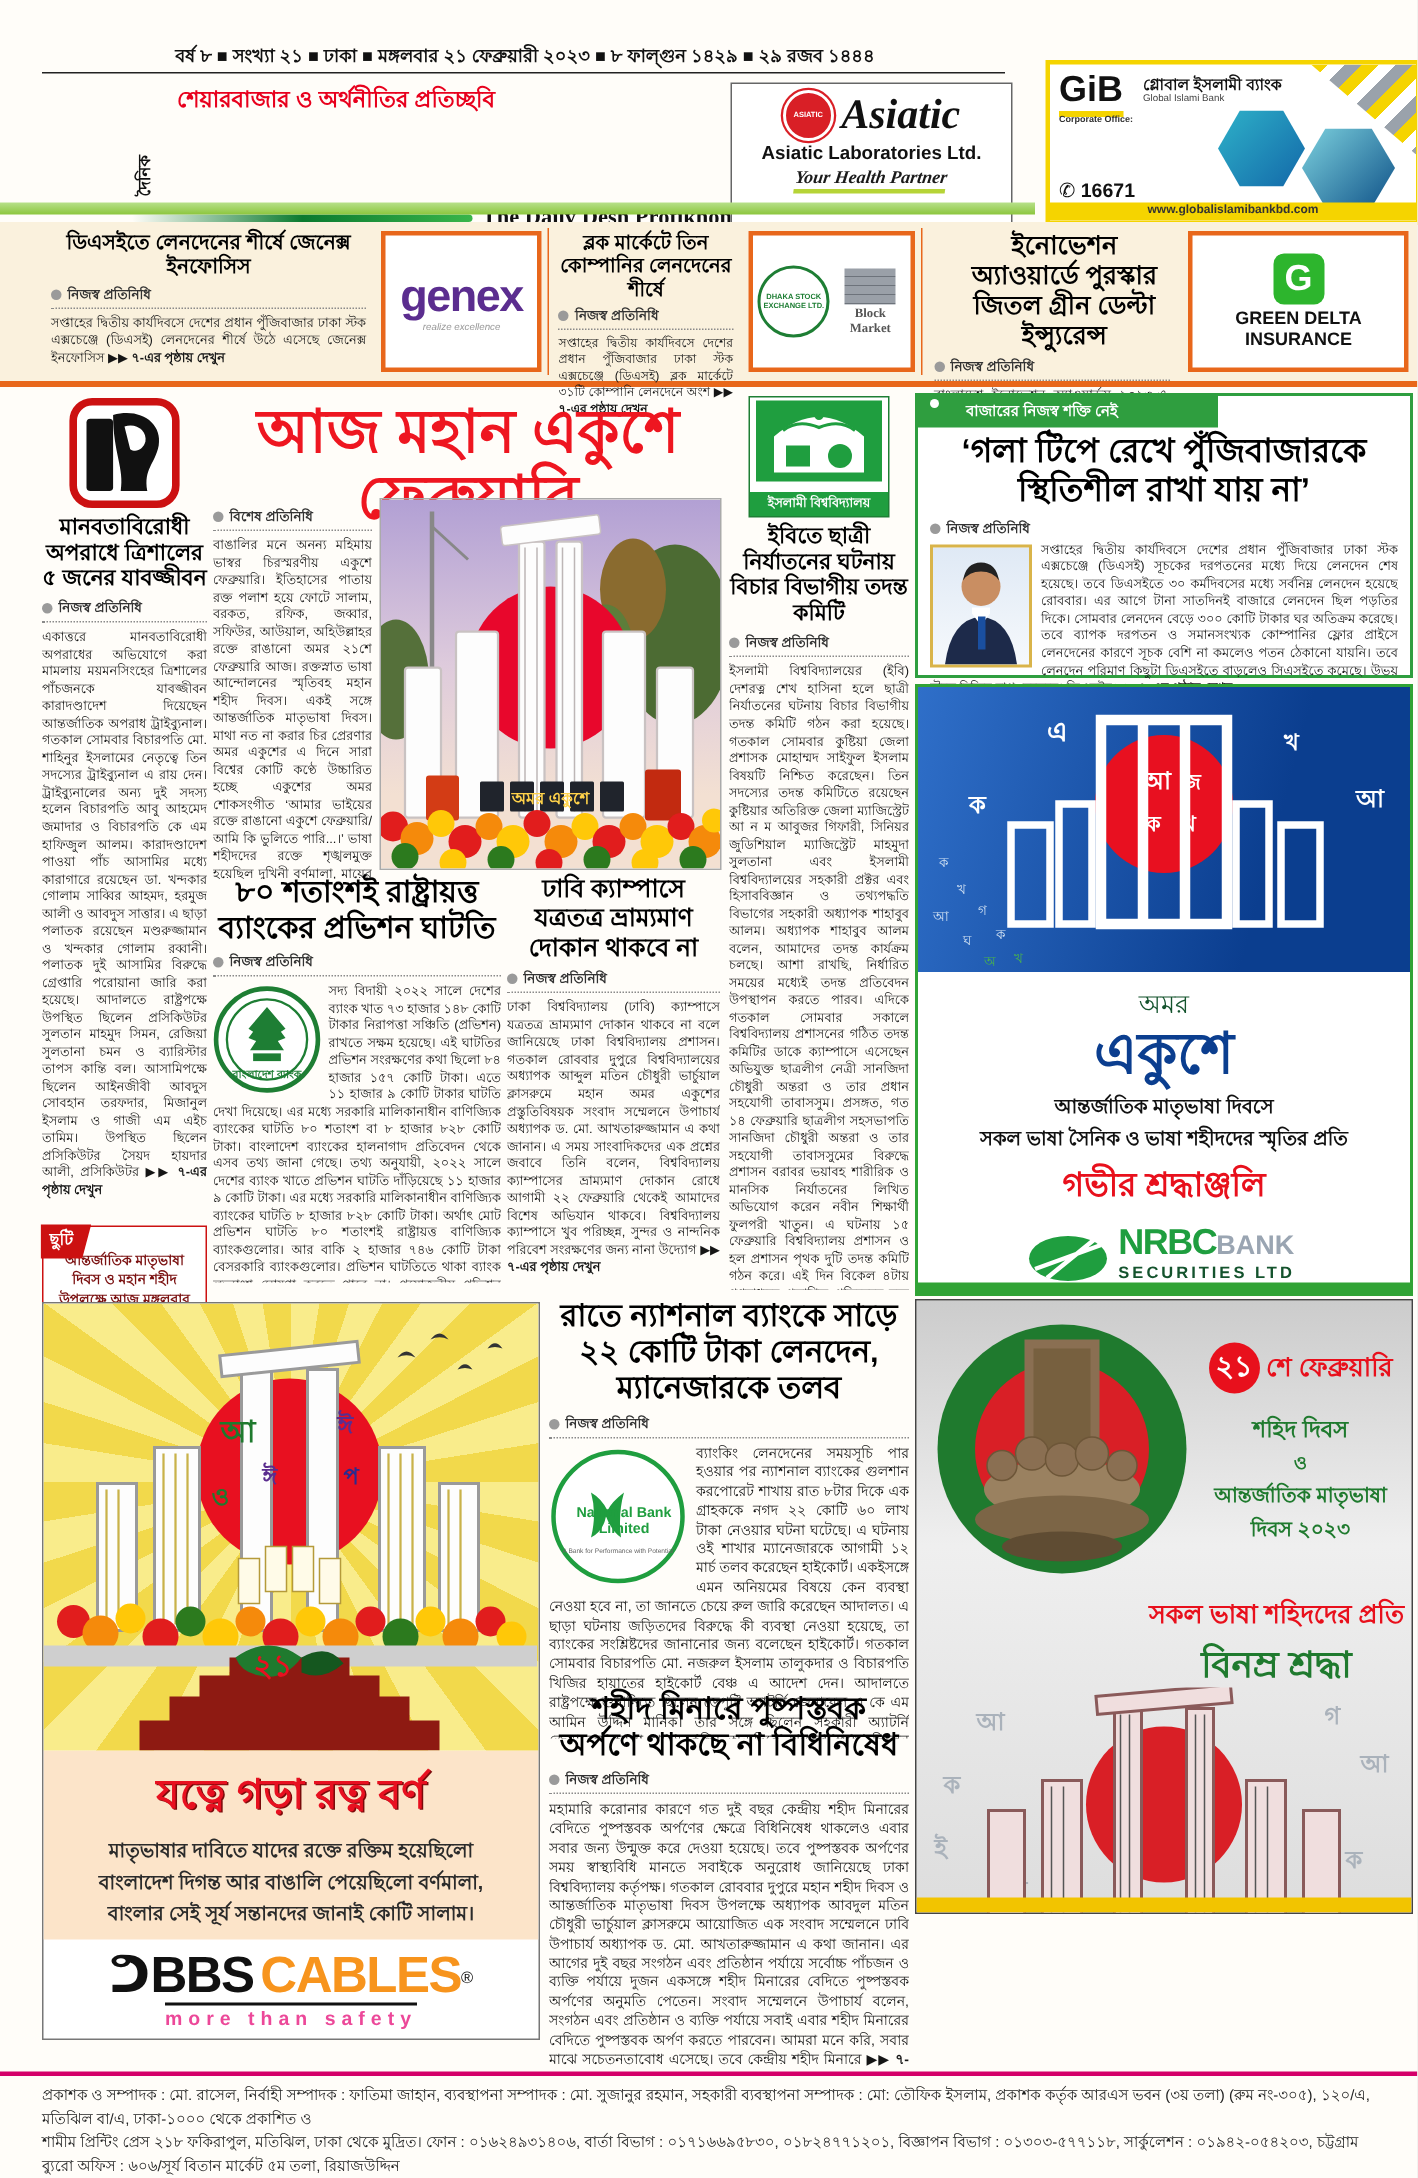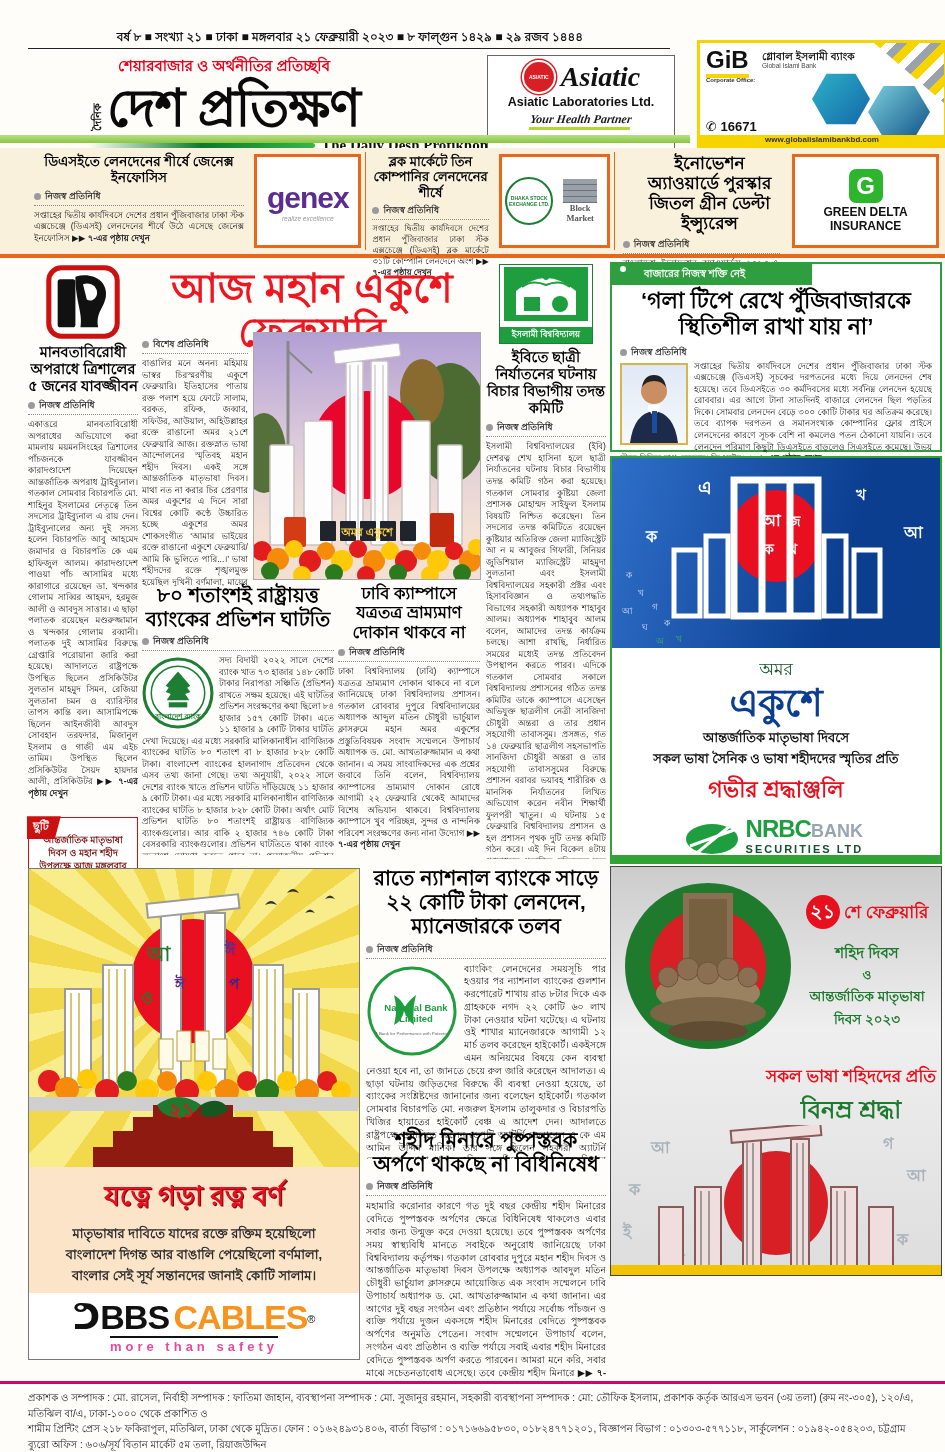--- a/index.html
+++ b/index.html
@@ -26,21 +26,20 @@
 
 <div id="paper">
 
   <div class="abs" style="left:30px;top:28px;width:640px;text-align:center;font-size:12px;font-weight:700;">বর্ষ ৮ ■ সংখ্যা ২১ ■ ঢাকা ■ মঙ্গলবার ২১ ফেব্রুয়ারী ২০২৩ ■ ৮ ফাল্গুন ১৪২৯ ■ ২৯ রজব ১৪৪৪</div>
   <div class="abs" style="left:28px;top:48px;width:642px;border-top:1.5px solid #222;"></div>
 
   <div class="abs" style="left:88px;top:54px;width:400px;">
     <div style="color:#e8001d;font-weight:800;font-size:15px;margin-left:30px;">শেয়ারবাজার ও অর্থনীতির প্রতিচ্ছবি</div>
     <div style="display:flex;align-items:flex-end;">
       <div style="writing-mode:vertical-rl;transform:rotate(180deg);font-size:11px;font-weight:700;height:52px;margin-bottom:4px;">দৈনিক</div>
-      <div style="font-size:52px;font-weight:800;color:#0a0a0a;line-height:1.02;letter-spacing:-1px;">দেশ প্রতিক্ষণ</div>
     </div>
     <div style="display:flex;align-items:center;gap:6px;margin-top:2px;">
       <div style="height:5px;flex:1;border-radius:3px;background:linear-gradient(to right,rgba(10,122,47,0),#0a7a2f,#39b54a);"></div>
       <div style="font-family:'Liberation Serif','DejaVu Serif',serif;font-weight:700;font-size:15px;">The Daily Desh Protikhon</div>
     </div>
   </div>
 
   <div class="abs" style="left:487px;top:55px;width:174px;height:88px;border:1.5px solid #666;background:#fff;padding:4px 6px;text-align:center;">
     <div style="display:flex;align-items:center;justify-content:center;gap:5px;">
       <div style="width:30px;height:30px;border-radius:50%;background:#d91f26;border:2px solid #fff;box-shadow:0 0 0 1.5px #d91f26;color:#fff;font-size:5px;font-weight:800;display:flex;align-items:center;justify-content:center;">ASIATIC</div>

